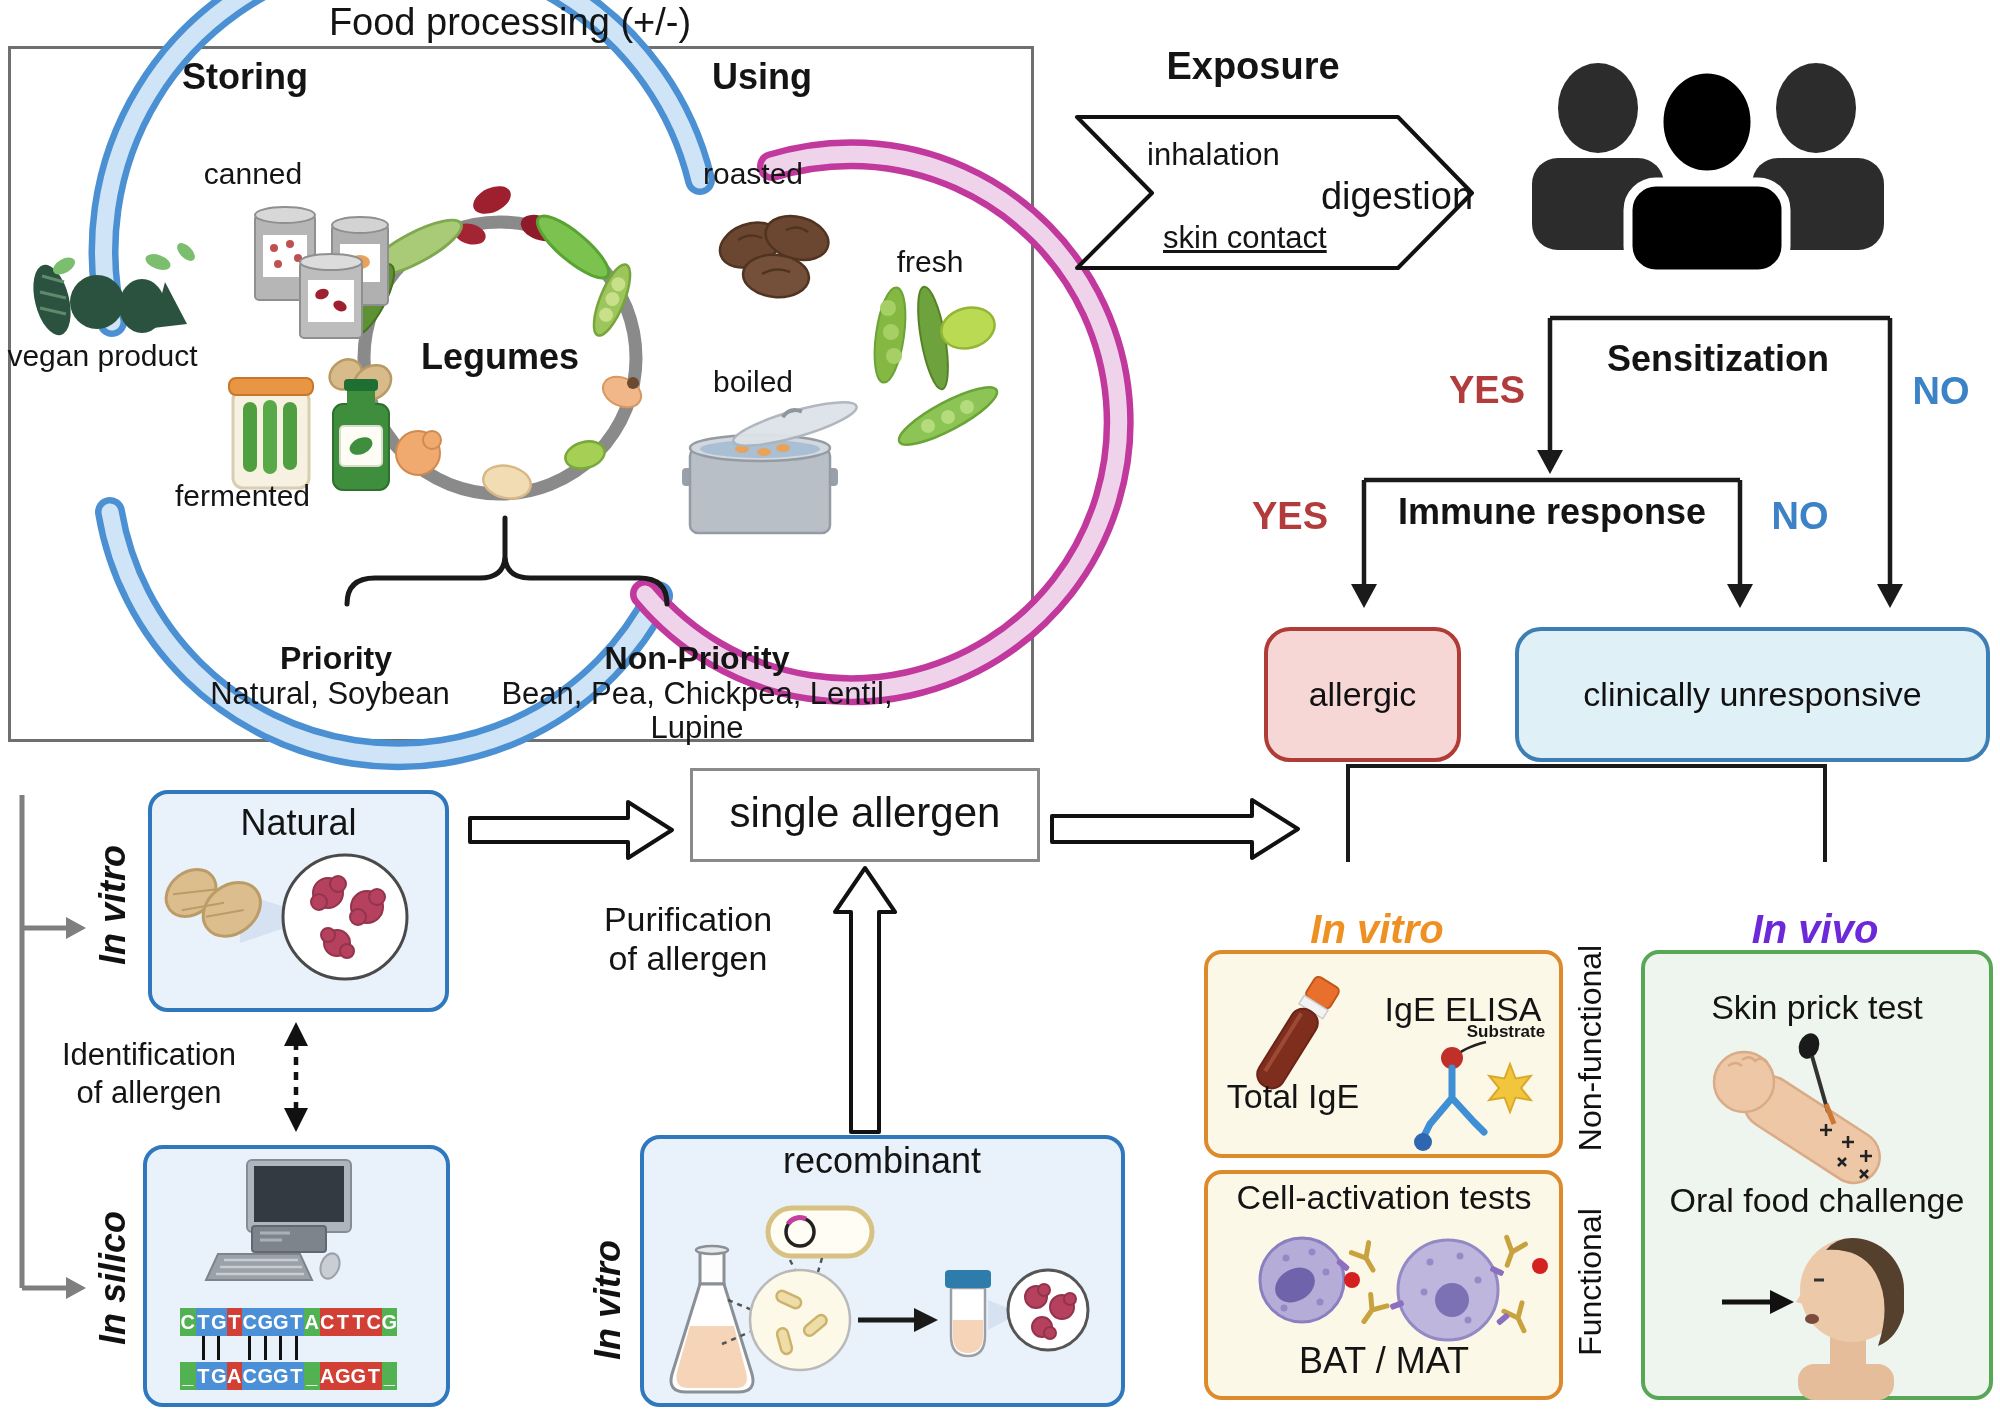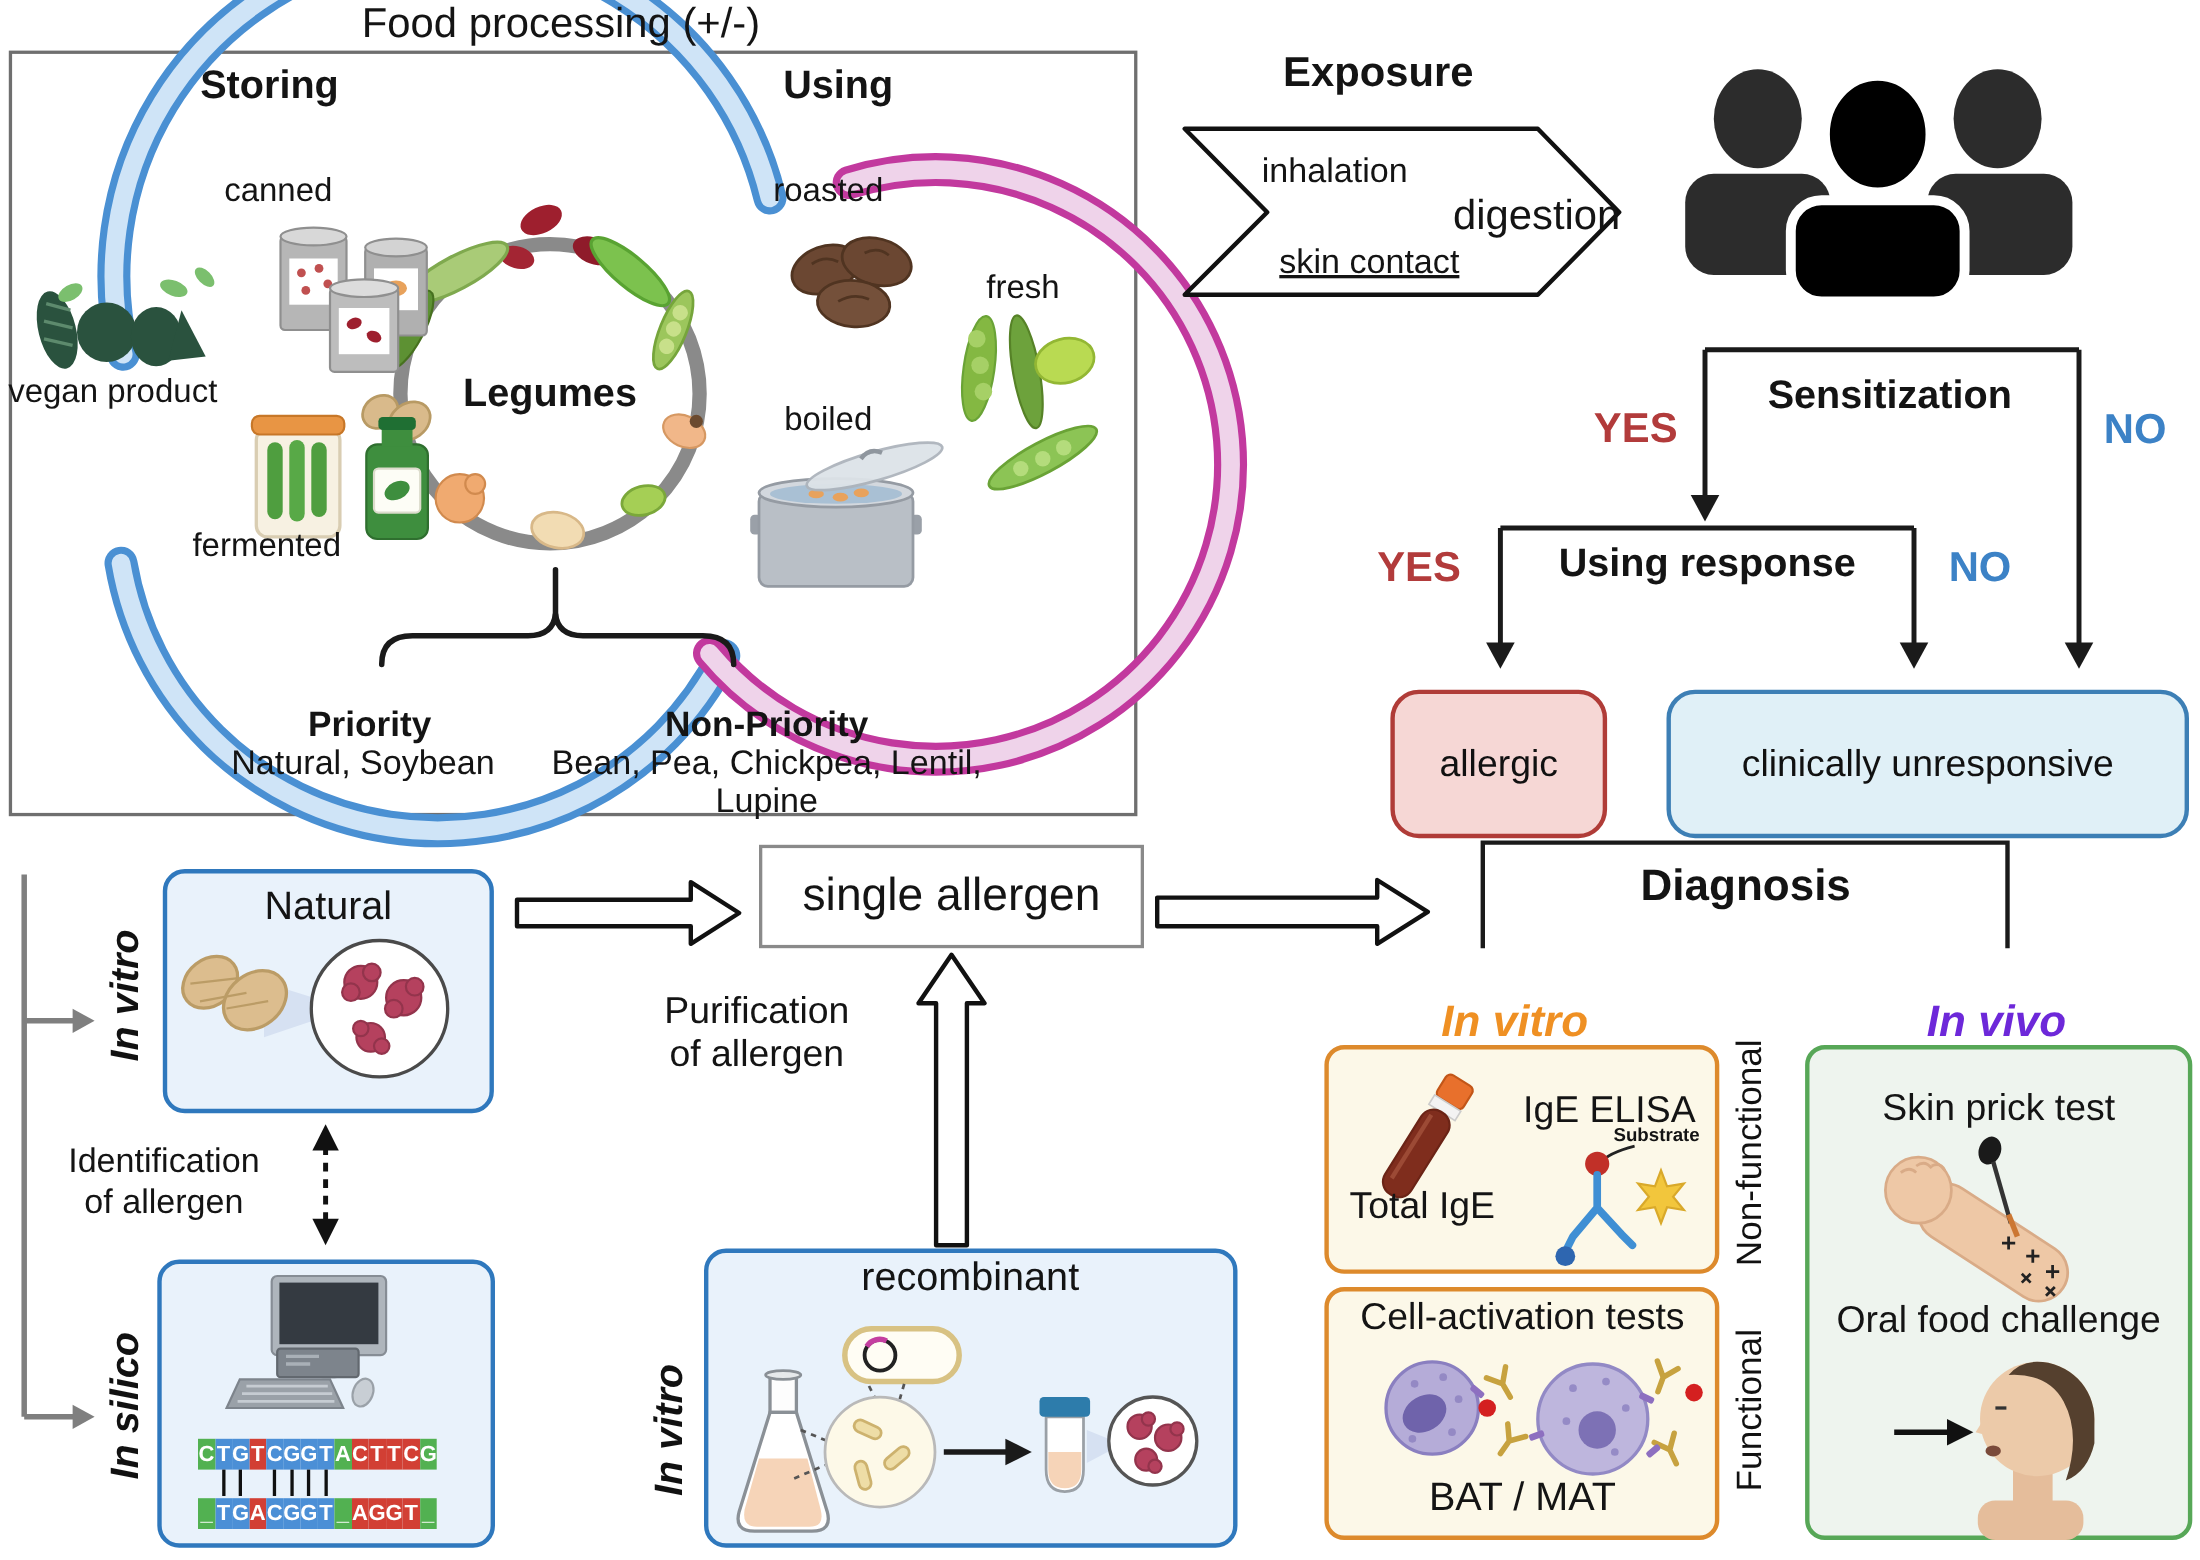--- a/index.html
+++ b/index.html
@@ -409,21 +409,21 @@
   <div class="lbl" style="left:597px;top:711px;width:200px;font-size:31px;">Lupine</div>
 
   <div class="lbl b" style="left:1153px;top:46px;width:200px;font-size:38px;">Exposure</div>
   <div class="lbl" style="left:1147px;top:138px;width:200px;font-size:31px;text-align:left;">inhalation</div>
   <div class="lbl" style="left:1297px;top:176px;width:200px;font-size:38px;text-align:center;">digestion</div>
   <div class="lbl" style="left:1163px;top:221px;width:220px;font-size:31px;text-align:left;text-decoration:underline;">skin contact</div>
 
   <div class="lbl b" style="left:1568px;top:340px;width:300px;font-size:36px;">Sensitization</div>
   <div class="lbl b" style="left:1437px;top:370px;width:100px;font-size:38px;color:#b23b3b;">YES</div>
   <div class="lbl b" style="left:1891px;top:371px;width:100px;font-size:38px;color:#3c82c6;">NO</div>
-  <div class="lbl b" style="left:1382px;top:493px;width:340px;font-size:36px;">Using response</div>
+  <div class="lbl b" style="left:1382px;top:493px;width:340px;font-size:36px;">Immune response</div>
   <div class="lbl b" style="left:1240px;top:496px;width:100px;font-size:38px;color:#b23b3b;">YES</div>
   <div class="lbl b" style="left:1750px;top:496px;width:100px;font-size:38px;color:#3c82c6;">NO</div>
 
   <div class="vlbl b it" style="left:32px;top:885px;width:160px;height:40px;font-size:36px;">In vitro</div>
   <div class="lbl" style="left:148px;top:804px;width:301px;font-size:36px;">Natural</div>
   <div class="lbl" style="left:24px;top:1038px;width:250px;font-size:31px;">Identification</div>
   <div class="lbl" style="left:24px;top:1076px;width:250px;font-size:31px;">of allergen</div>
   <div class="vlbl b it" style="left:32px;top:1258px;width:160px;height:40px;font-size:36px;">In silico</div>
 
   <div style="position:absolute;left:180px;top:1308px;width:217px;height:80px;">
@@ -468,21 +468,20 @@
         <span class="cg">_</span>
       </div>
   </div>
 
   <div class="lbl" style="left:690px;top:790px;width:350px;font-size:42px;">single allergen</div>
   <div class="lbl" style="left:538px;top:901px;width:300px;font-size:34px;">Purification</div>
   <div class="lbl" style="left:538px;top:940px;width:300px;font-size:34px;">of allergen</div>
   <div class="lbl" style="left:732px;top:1142px;width:300px;font-size:36px;">recombinant</div>
   <div class="vlbl b it" style="left:527px;top:1280px;width:160px;height:40px;font-size:36px;">In vitro</div>
 
-  <div class="lbl b" style="left:1407px;top:784px;width:360px;font-size:40px;">Diagnosis</div>
   <div class="lbl b it" style="left:1277px;top:908px;width:200px;font-size:40px;color:#ef9023;">In vitro</div>
   <div class="lbl b it" style="left:1715px;top:908px;width:200px;font-size:40px;color:#6d28d9;">In vivo</div>
   <div class="lbl" style="left:1363px;top:991px;width:200px;font-size:34px;">IgE ELISA</div>
   <div class="lbl" style="left:1446px;top:1023px;width:120px;font-size:17px;font-weight:600;">Substrate</div>
   <div class="lbl" style="left:1203px;top:1078px;width:180px;font-size:34px;">Total IgE</div>
   <div class="vlbl" style="left:1472px;top:1028px;width:240px;height:40px;font-size:32px;font-weight:500;">Non-functional</div>
   <div class="lbl" style="left:1219px;top:1179px;width:330px;font-size:34px;">Cell-activation tests</div>
   <div class="lbl" style="left:1284px;top:1342px;width:200px;font-size:36px;">BAT / MAT</div>
   <div class="vlbl" style="left:1492px;top:1262px;width:200px;height:40px;font-size:32px;font-weight:500;">Functional</div>
   <div class="lbl" style="left:1687px;top:989px;width:260px;font-size:34px;">Skin prick test</div>

